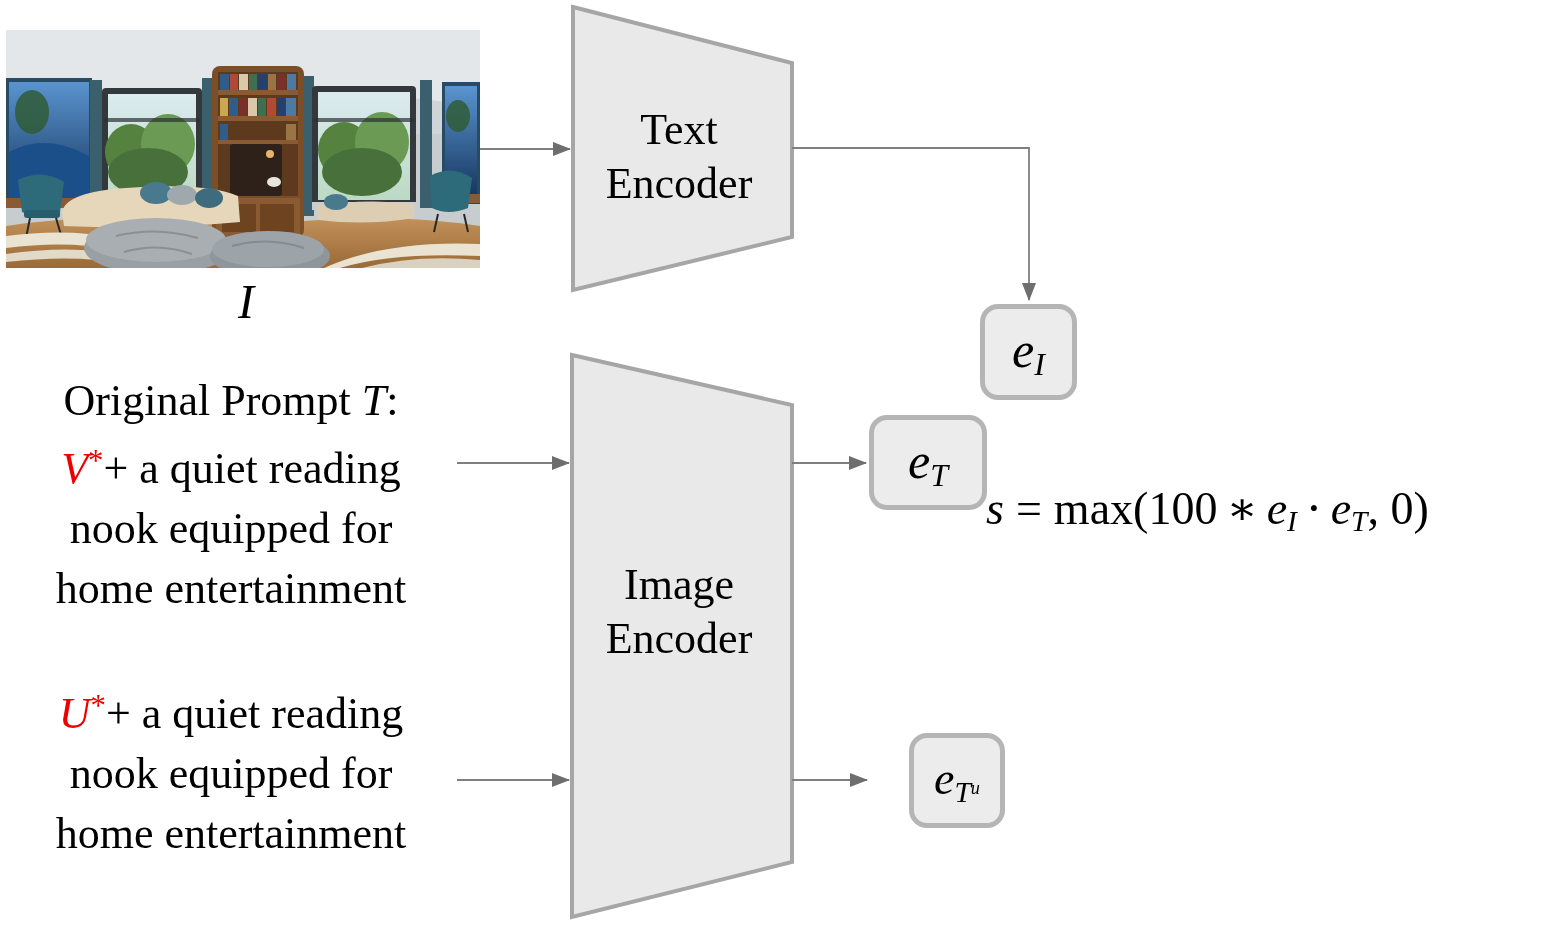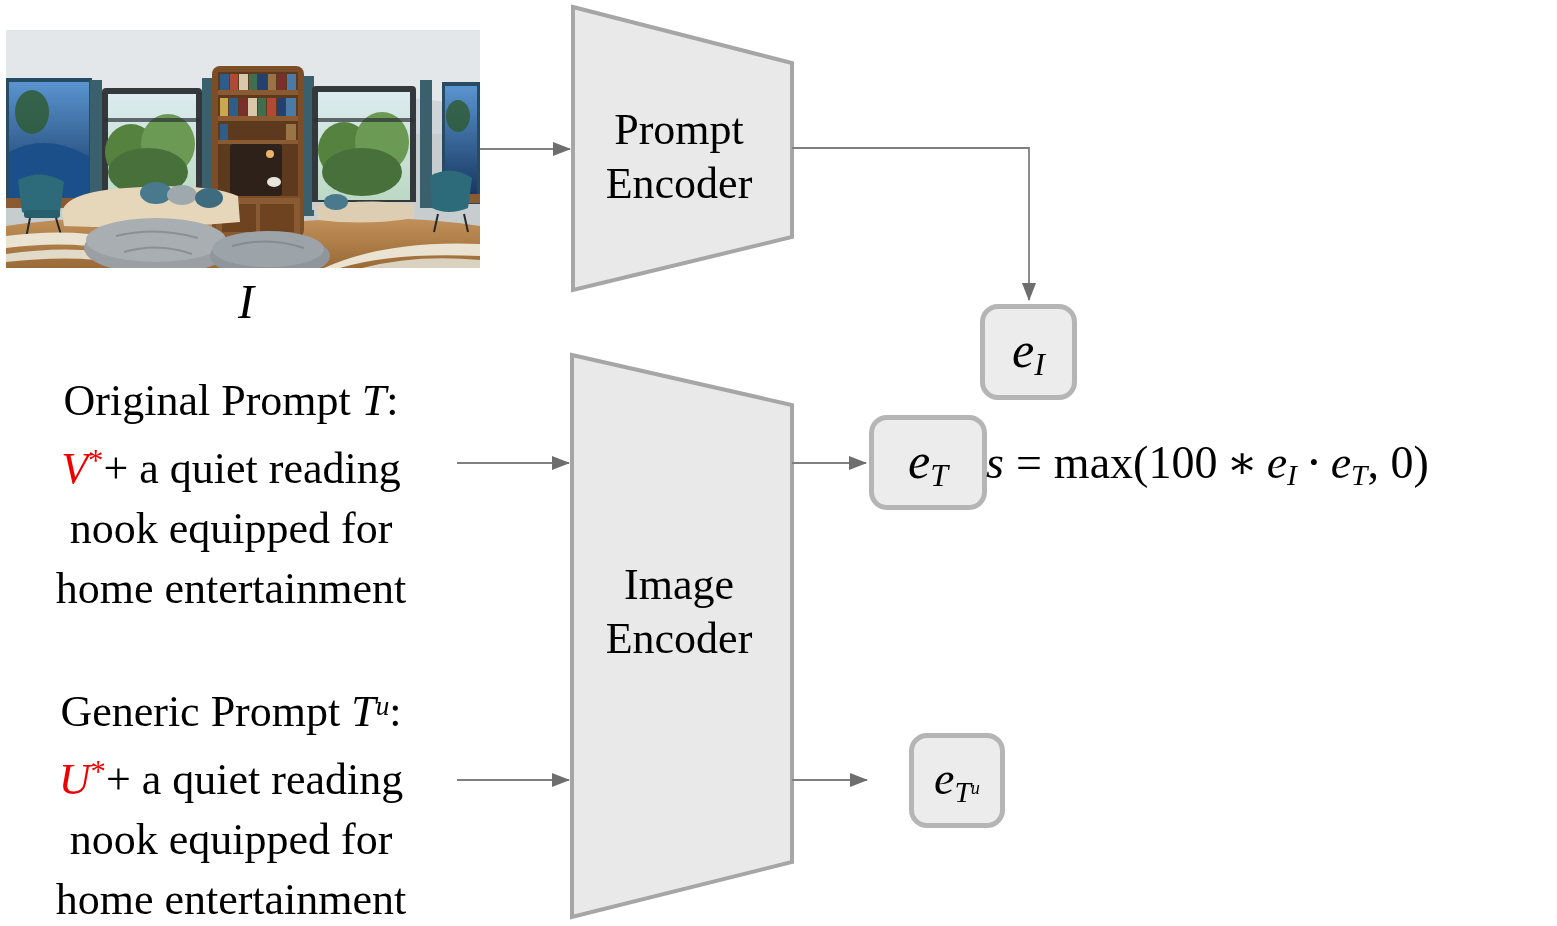--- a/index.html
+++ b/index.html
@@ -18,21 +18,21 @@
   #imgEncLabel{top:103px;}
   #txtEncLabel{top:558px;}
   .prompt{left:8px;width:446px;text-align:center;font-size:44px;line-height:60px;white-space:nowrap;}
   #prompt1{top:371px;}
   #prompt2{top:676px;}
   .embox{background:#ececec;border:5px solid #b5b5b5;border-radius:18px;box-sizing:border-box;
          display:flex;align-items:center;justify-content:center;font-size:50px;}
   #boxEI{left:980px;top:304px;width:97px;height:96px;}
   #boxET{left:869px;top:415px;width:118px;height:95px;}
   #boxETu{left:870px;top:733px;width:96px;height:95px;font-size:46px;margin-left:39px;}
-  .formula{font-size:46px;line-height:60px;white-space:nowrap;}
+  .formula{font-size:46px;line-height:60px;white-space:nowrap;margin-top:46px;}
   #formula1{left:986px;top:433px;}
   #formula2{left:972px;top:750px;}
   .gap-eq{margin:0 12px;}
   .gap-op{margin:0 9px;}
 </style>
 </head>
 <body>
 
 <div class="stage">
 
@@ -180,21 +180,21 @@
         <path d="M226,216 Q262,206 298,218" stroke="#858c91" stroke-width="2" fill="none"></path>
       </g>
     </svg>
   </div>
 
   <div class="abs pano-label">
     <span class="it">I</span>
   </div>
 
   <div class="abs enc-label" id="imgEncLabel">
-    <div>Prompt</div>
+    <div>Text</div>
     <div>Encoder</div>
   </div>
   <div class="abs enc-label" id="txtEncLabel">
     <div>Image</div>
     <div>Encoder</div>
   </div>
 
   <div class="abs embox" id="boxEI">
     <span><span class="it">e</span><span class="msub it">I</span></span>
   </div>
@@ -206,21 +206,20 @@
   </div>
 
   <div class="abs prompt" id="prompt1">
     <div><span>Original Prompt </span><span class="it">T</span><span>:</span></div>
     <div><span class="red it">V</span><span class="red star">*</span><span>+ a quiet reading</span></div>
     <div>nook equipped for</div>
     <div>home entertainment</div>
   </div>
 
   <div class="abs prompt" id="prompt2">
-    <div><span>Generic Prompt </span><span class="it">T</span><span class="supu it">u</span><span>:</span></div>
     <div><span class="red it">U</span><span class="red star">*</span><span>+ a quiet reading</span></div>
     <div>nook equipped for</div>
     <div>home entertainment</div>
   </div>
 
   <div class="abs formula" id="formula1"><span class="it">s</span><span class="gap-eq">=</span><span>max(100</span><span class="gap-op">∗</span><span class="it">e</span><span class="msub it">I</span><span class="gap-op">⋅</span><span class="it">e</span><span class="msub it">T</span><span>, 0)</span></div>
 
 
 </div>
 

